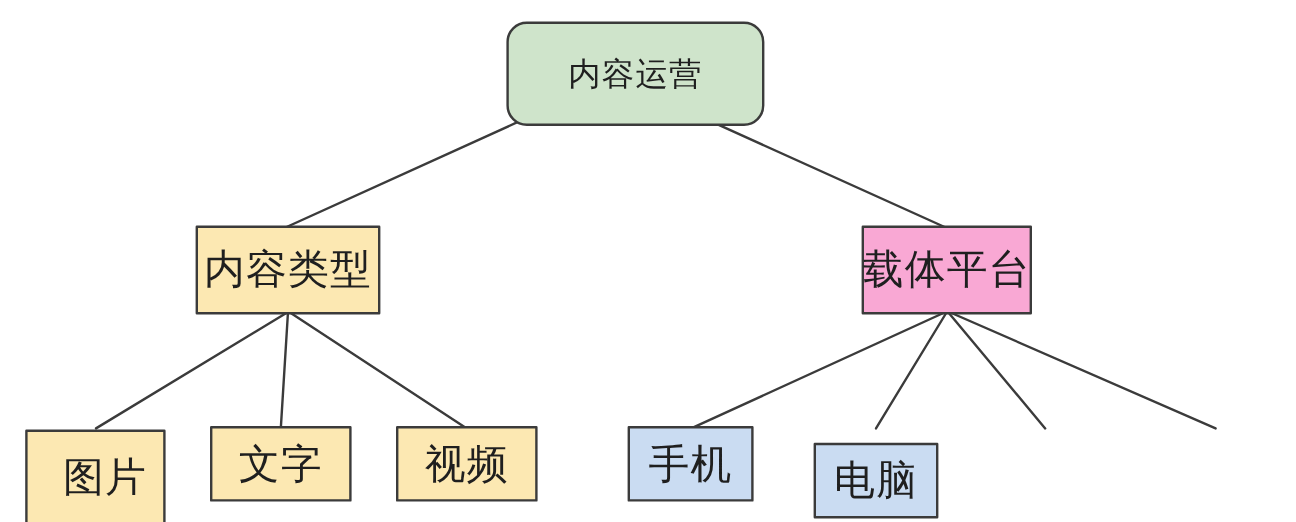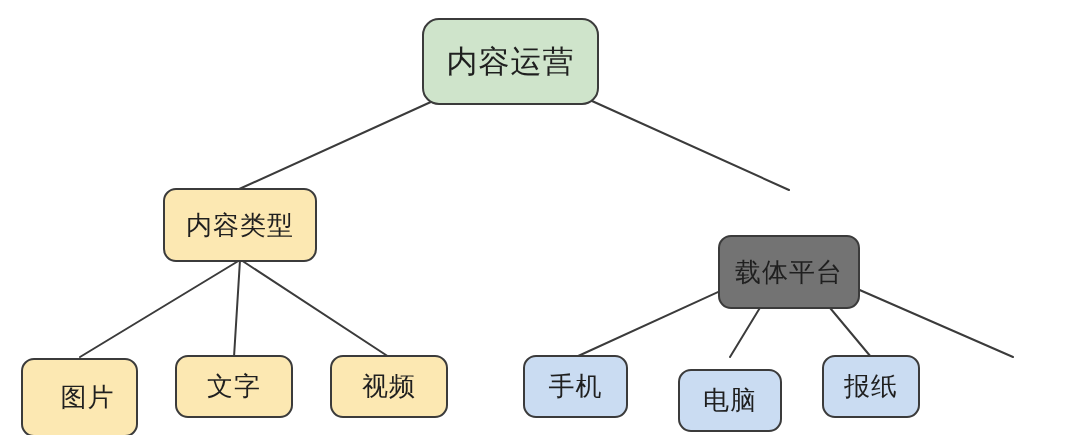--- a/index.html
+++ b/index.html
@@ -25,27 +25,27 @@
     stroke-width: 2;
     stroke-linecap: round;
   }
   .node {
     position: absolute;
     display: flex;
     align-items: center;
     justify-content: center;
     box-sizing: border-box;
     border: 2.5px solid var(--border, #3b3b3b);
-    border-radius: 13px;
+    border-radius: 1px;
     color: var(--text, #1f1f1f);
-    font-size: 26px;
+    font-size: 34px;
     letter-spacing: 1px;
     white-space: nowrap;
   }
-  #node-root       { left: 422px; top: 18px;  width: 177px; height: 87px; border-radius: 17px; font-size: 31px; }
+  #node-root       { left: 422px; top: 18px;  width: 215px; height: 87px; border-radius: 17px; font-size: 27px; }
   #node-content-type { left: 163px; top: 188px; width: 154px; height: 74px; }
   #node-platform   { left: 718px; top: 188px; width: 142px; height: 74px; }
   #node-image      { left: 21px;  top: 358px; width: 117px; height: 79px; padding-left: 16px; }
   #node-text       { left: 175px; top: 355px; width: 118px; height: 63px; }
   #node-video      { left: 330px; top: 355px; width: 118px; height: 63px; }
   #node-phone      { left: 523px; top: 355px; width: 105px; height: 63px; }
   #node-computer   { left: 678px; top: 369px; width: 104px; height: 63px; }
   #node-newspaper  { left: 822px; top: 355px; width: 98px;  height: 63px; }
   #node-billboard  { left: 963px; top: 355px; width: 102px; height: 63px; }
 </style>
@@ -63,28 +63,27 @@
     <line x1="788" y1="260" x2="576" y2="357"></line>
     <line x1="789" y1="260" x2="730" y2="357"></line>
     <line x1="790" y1="260" x2="871" y2="357"></line>
     <line x1="791" y1="260" x2="1013" y2="357"></line>
   </svg>
 
   <div class="node" id="node-root" style="background-color: rgb(207, 228, 203);">内容运营</div>
 
   <div class="node" id="node-content-type" style="background-color: rgb(252, 232, 178);">内容类型</div>
 
-  <div class="node" id="node-platform" style="background-color: #737373; margin-top: 47px;">载体平台</div>
+  <div class="node" id="node-platform" style="background-color: #f9a8d4;">载体平台</div>
 
   <div class="node" id="node-image" style="background-color: rgb(252, 232, 178);">图片</div>
 
   <div class="node" id="node-text" style="background-color: rgb(252, 232, 178);">文字</div>
 
   <div class="node" id="node-video" style="background-color: rgb(252, 232, 178);">视频</div>
 
   <div class="node" id="node-phone" style="background-color: rgb(202, 220, 242);">手机</div>
 
   <div class="node" id="node-computer" style="background-color: rgb(202, 220, 242);">电脑</div>
 
-  <div class="node" id="node-newspaper" style="background-color: rgb(202, 220, 242);">报纸</div>
 
 
 </div>
 
 </body></html>

